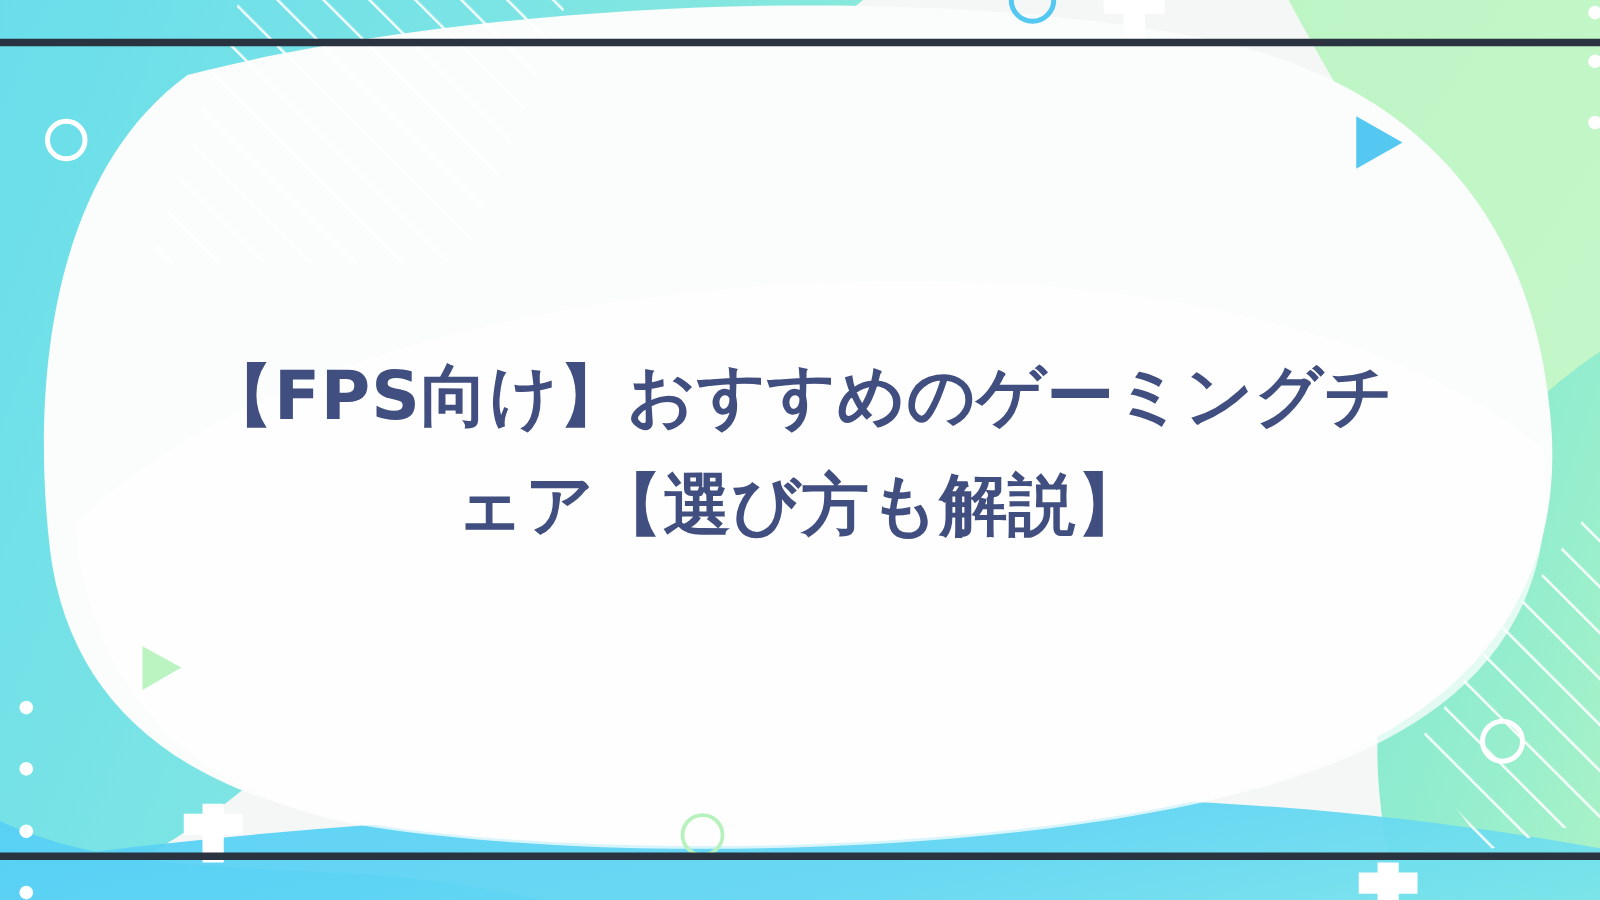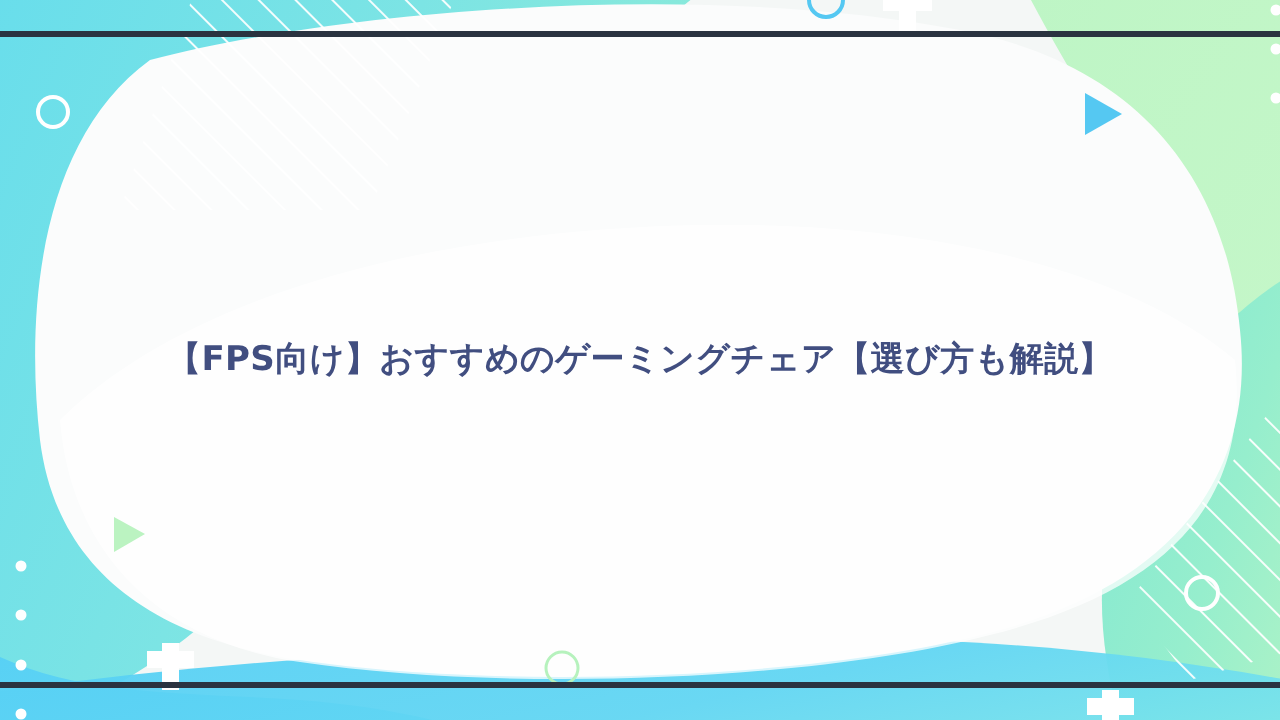--- a/index.html
+++ b/index.html
@@ -23,21 +23,21 @@
     left:0; top:0;
     width:1280px; height:720px;
     display:flex;
     align-items:center;
     justify-content:center;
     pointer-events:none;
   }
   .title {
     width:1000px;
     text-align:center;
-    font-size:34px;
+    font-size:54px;
     line-height:1.62;
     font-weight:bold;
     letter-spacing:0.012em;
     color:#414e80;
     font-family:"DejaVu Sans","Liberation Sans",sans-serif;
     text-rendering:geometricPrecision;
     padding:0 20px;
   }
 
   

